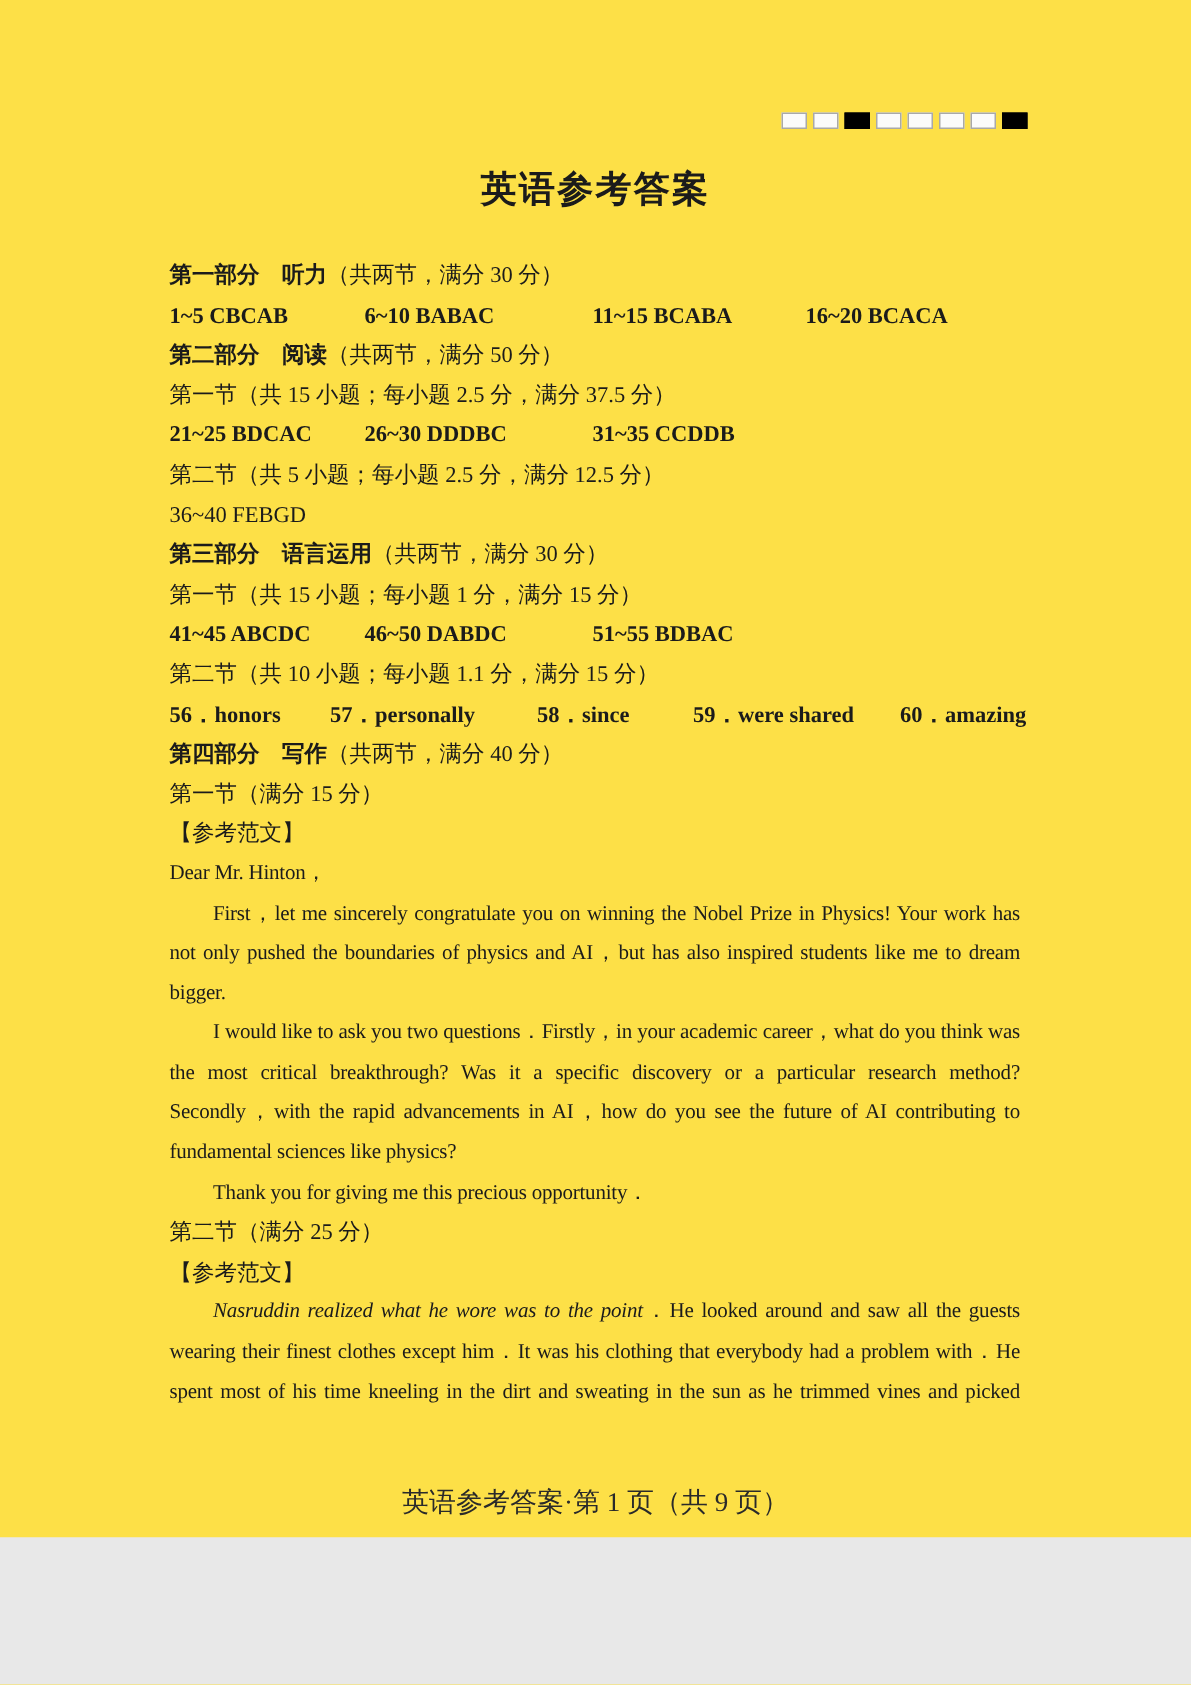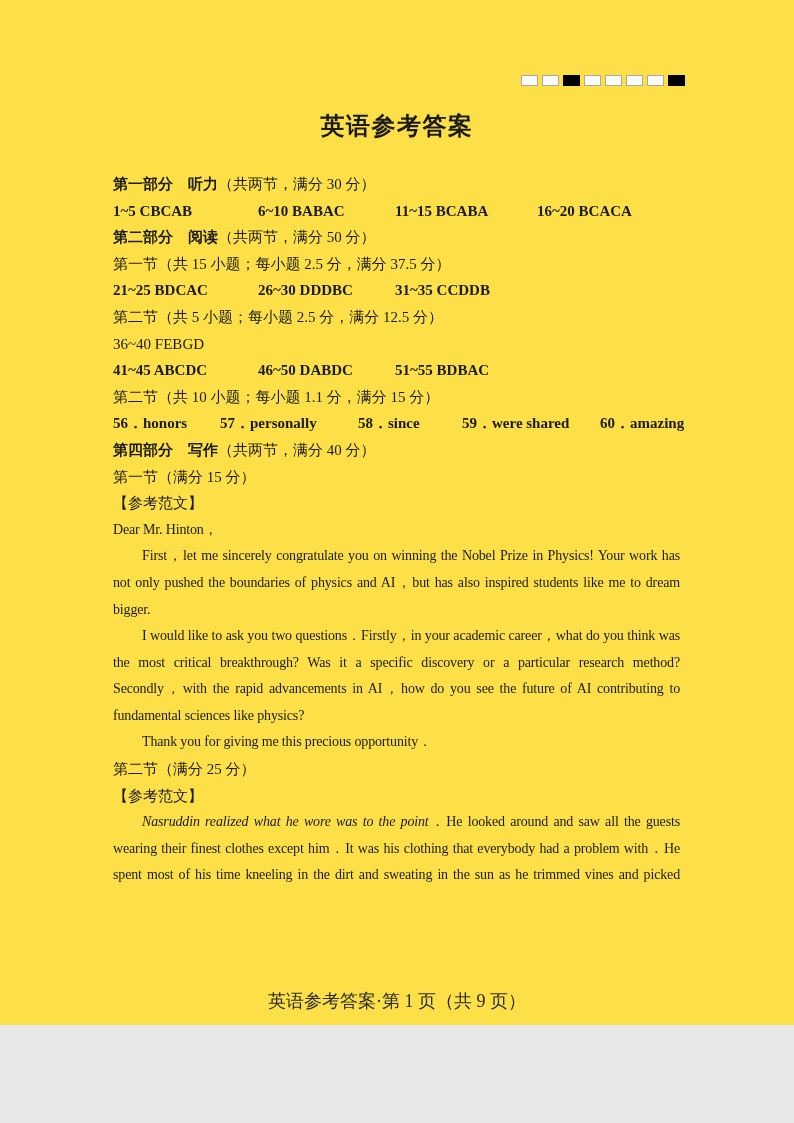--- a/index.html
+++ b/index.html
@@ -14,21 +14,21 @@
   .title{
     position:absolute;top:110px;left:0;width:100%;text-align:center;
     font-size:24px;font-weight:bold;letter-spacing:1.5px;
   }
   .content{position:absolute;top:171px;left:113px;width:567px;font-size:15px;line-height:26.6px;}
   .line{height:26.6px;white-space:nowrap;}
   .hbold{font-weight:bold;}
   .ansrow{position:relative;height:26.6px;}
   .ansrow span{position:absolute;top:0;white-space:nowrap;font-weight:bold;}
   
-  .c4-0{left:0;} .c4-1{left:145px;} .c4-2{left:282px;} .c4-3{left:424px;}
+  .c4-0{left:0;} .c4-1{left:130px;} .c4-2{left:282px;} .c4-3{left:424px;}
   
   .c5-0{left:0;} .c5-1{left:107px;} .c5-2{left:245px;} .c5-3{left:349px;} .c5-4{left:487px;}
   .eline{
     height:26.6px;font-size:14px;letter-spacing:-0.15px;white-space:nowrap;
     box-sizing:border-box;
   }
   .just{text-align:justify;text-align-last:justify;}
   .indent{padding-left:29px;}
   .ital{font-style:italic;}
   .footer{
@@ -67,20 +67,22 @@
     <div class="line"><span class="hbold">第二部分　阅读</span><span>（共两节，满分 50 分）</span></div>
     <div class="line">第一节（共 15 小题；每小题 2.5 分，满分 37.5 分）</div>
     <div class="ansrow">
       <span class="c4-0">21~25 BDCAC</span>
       <span class="c4-1">26~30 DDDBC</span>
       <span class="c4-2">31~35 CCDDB</span>
     </div>
     <div class="line">第二节（共 5 小题；每小题 2.5 分，满分 12.5 分）</div>
     <div class="line">36~40 FEBGD</div>
 
+    <div class="line"><span class="hbold">第三部分　语言运用</span><span>（共两节，满分 30 分）</span></div>
+    <div class="line">第一节（共 15 小题；每小题 1 分，满分 15 分）</div>
     <div class="ansrow">
       <span class="c4-0">41~45 ABCDC</span>
       <span class="c4-1">46~50 DABDC</span>
       <span class="c4-2">51~55 BDBAC</span>
     </div>
     <div class="line">第二节（共 10 小题；每小题 1.1 分，满分 15 分）</div>
     <div class="ansrow">
       <span class="c5-0">56．honors</span>
       <span class="c5-1">57．personally</span>
       <span class="c5-2">58．since</span>

